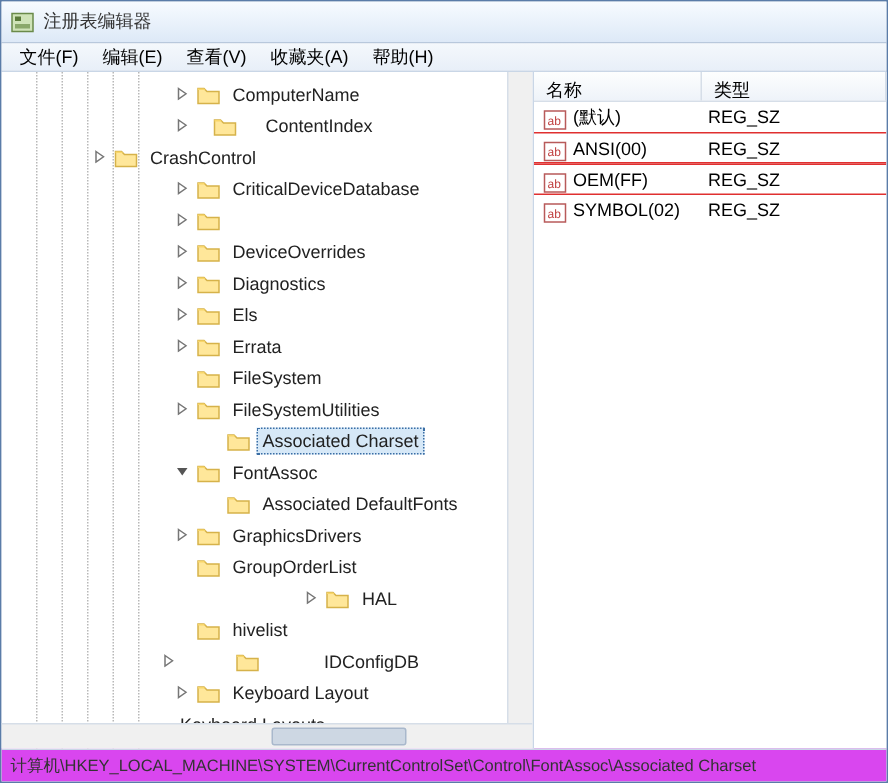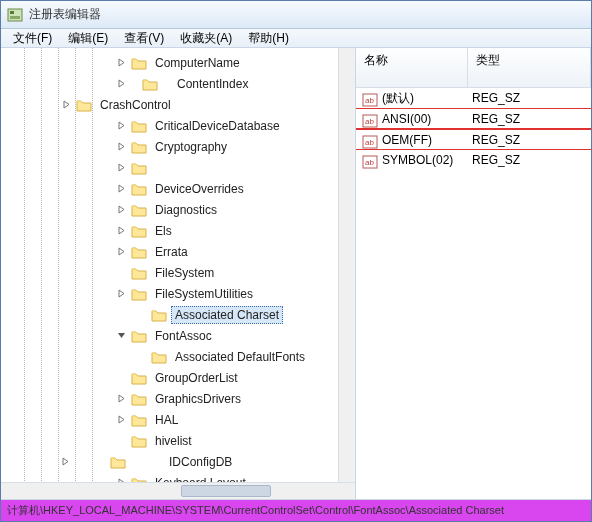--- a/index.html
+++ b/index.html
@@ -13,21 +13,21 @@
 .tree { font-size: 12px; color: #222; padding-top: 4px; }
 .tree-row { display: flex; align-items: center; height: 21px; white-space: nowrap; }
 .tree-row .toggle { width: 11px; height: 11px; margin-right: 4px; display: inline-flex; align-items: center; justify-content: center; }
 .tree-row .toggle svg { width: 9px; height: 9px; }
 .tree-row .folder { width: 16px; height: 14px; margin-right: 4px; }
 .tree-row .label { padding: 1px 3px; border: 1px solid transparent; }
 .tree-row.selected .label { background: #d6e8f7; border: 1px dotted #3a6ea5; }
 .guides { position: absolute; left: 0; top: 0; bottom: 0; pointer-events: none; }
 .guides div { position: absolute; top: 0; bottom: 0; border-left: 1px dotted #b8b8b8; }
 .listpane { flex: 1; display: flex; flex-direction: column; background: #fff; }
-.listheader { height: 40px; display: flex; border-bottom: 1px solid #d6dee8; background: linear-gradient(#fdfefe,#eef3f9); font-size: 12px; }
+.listheader { height: 20px; display: flex; border-bottom: 1px solid #d6dee8; background: linear-gradient(#fdfefe,#eef3f9); font-size: 12px; }
 .listheader div { padding: 4px 8px; border-right: 1px solid #d6dee8; }
 .col-name { width: 112px; }
 .col-type { flex: 1; }
 .listbody { flex: 1; overflow: auto; }
 .list-row { display: flex; align-items: center; height: 20px; font-size: 12px; }
 .list-row .valicon { width: 16px; height: 16px; margin: 4px 4px 0 6px; }
 .list-row .vname { width: 86px; }
 .list-row .vtype { padding-left: 4px; }
 .list-row.hl { border: 1.5px solid #e03030; border-left: none; border-right: none; height: 21px; }
 .statusbar { height: 22px; border-top: 1px solid #c9d6e6; background: #d946ef; font-size: 11px; padding: 3px 6px; white-space: nowrap; overflow: hidden; color: #333; }
@@ -116,32 +116,20 @@
         <div class="tree-row" style="padding-left: 115px;">
           <span class="toggle">
             <svg viewBox="0 0 9 9">
               <path d="M2 1 L7 4.5 L2 8 Z" fill="none" stroke="#777"></path>
             </svg>
           </span>
           <span class="folder"><svg viewBox="0 0 16 14">
               <path d="M1 3 L5 3 L7 5 L15 5 L15 13 L1 13 Z" fill="#ffe79a" stroke="#d6b24a"></path>
               <path d="M1 3 L5 3 L6 4 L1 4 Z" fill="#f8d66a"></path>
             </svg></span>
-          <span class="label">Cryptography</span>
-        </div>
-        <div class="tree-row" style="padding-left: 115px;">
-          <span class="toggle">
-            <svg viewBox="0 0 9 9">
-              <path d="M2 1 L7 4.5 L2 8 Z" fill="none" stroke="#777"></path>
-            </svg>
-          </span>
-          <span class="folder"><svg viewBox="0 0 16 14">
-              <path d="M1 3 L5 3 L7 5 L15 5 L15 13 L1 13 Z" fill="#ffe79a" stroke="#d6b24a"></path>
-              <path d="M1 3 L5 3 L6 4 L1 4 Z" fill="#f8d66a"></path>
-            </svg></span>
         </div>
         <div class="tree-row" style="padding-left: 115px;">
           <span class="toggle">
             <svg viewBox="0 0 9 9">
               <path d="M2 1 L7 4.5 L2 8 Z" fill="none" stroke="#777"></path>
             </svg>
           </span>
           <span class="folder"><svg viewBox="0 0 16 14">
               <path d="M1 3 L5 3 L7 5 L15 5 L15 13 L1 13 Z" fill="#ffe79a" stroke="#d6b24a"></path>
               <path d="M1 3 L5 3 L6 4 L1 4 Z" fill="#f8d66a"></path>
@@ -226,60 +214,60 @@
         </div>
         <div class="tree-row" style="padding-left: 135px;">
           <span class="toggle"></span>
           <span class="folder"><svg viewBox="0 0 16 14">
               <path d="M1 3 L5 3 L7 5 L15 5 L15 13 L1 13 Z" fill="#ffe79a" stroke="#d6b24a"></path>
               <path d="M1 3 L5 3 L6 4 L1 4 Z" fill="#f8d66a"></path>
             </svg></span>
           <span class="label">Associated DefaultFonts</span>
         </div>
         <div class="tree-row" style="padding-left: 115px;">
+          <span class="toggle">
+            <svg viewBox="0 0 9 9">
+              <path d="M2 1 L7 4.5 L2 8 Z" fill="none" stroke="#777"></path>
+            </svg>
+          </span>
+          <span class="folder"><svg viewBox="0 0 16 14">
+              <path d="M1 3 L5 3 L7 5 L15 5 L15 13 L1 13 Z" fill="#ffe79a" stroke="#d6b24a"></path>
+              <path d="M1 3 L5 3 L6 4 L1 4 Z" fill="#f8d66a"></path>
+            </svg></span>
+          <span class="label">GraphicsDrivers</span>
+        </div>
+        <div class="tree-row" style="padding-left: 115px;">
           <span class="toggle"></span>
           <span class="folder"><svg viewBox="0 0 16 14">
               <path d="M1 3 L5 3 L7 5 L15 5 L15 13 L1 13 Z" fill="#ffe79a" stroke="#d6b24a"></path>
               <path d="M1 3 L5 3 L6 4 L1 4 Z" fill="#f8d66a"></path>
             </svg></span>
           <span class="label">GroupOrderList</span>
         </div>
-        <div class="tree-row" style="padding-left: 115px;">
-          <span class="toggle">
-            <svg viewBox="0 0 9 9">
-              <path d="M2 1 L7 4.5 L2 8 Z" fill="none" stroke="#777"></path>
-            </svg>
-          </span>
-          <span class="folder"><svg viewBox="0 0 16 14">
-              <path d="M1 3 L5 3 L7 5 L15 5 L15 13 L1 13 Z" fill="#ffe79a" stroke="#d6b24a"></path>
-              <path d="M1 3 L5 3 L6 4 L1 4 Z" fill="#f8d66a"></path>
-            </svg></span>
-          <span class="label">GraphicsDrivers</span>
-        </div>
-        <div class="tree-row" style="padding-left: 115px;">
+        <div class="tree-row" style="padding-left: 115px; justify-content: center;">
           <span class="toggle">
             <svg viewBox="0 0 9 9">
               <path d="M2 1 L7 4.5 L2 8 Z" fill="none" stroke="#777"></path>
             </svg>
           </span>
           <span class="folder"><svg viewBox="0 0 16 14">
               <path d="M1 3 L5 3 L7 5 L15 5 L15 13 L1 13 Z" fill="#ffe79a" stroke="#d6b24a"></path>
               <path d="M1 3 L5 3 L6 4 L1 4 Z" fill="#f8d66a"></path>
             </svg></span>
           <span class="label">HAL</span>
         </div>
         <div class="tree-row" style="padding-left: 115px;">
           <span class="toggle"></span>
           <span class="folder"><svg viewBox="0 0 16 14">
               <path d="M1 3 L5 3 L7 5 L15 5 L15 13 L1 13 Z" fill="#ffe79a" stroke="#d6b24a"></path>
               <path d="M1 3 L5 3 L6 4 L1 4 Z" fill="#f8d66a"></path>
             </svg></span>
           <span class="label">hivelist</span>
         </div>
-        <div class="tree-row" style="padding-left: 59px; gap: 35px;">
+        <div class="tree-row" style="padding-left: 106px; gap: 35px;">
           <span class="toggle">
             <svg viewBox="0 0 9 9">
               <path d="M2 1 L7 4.5 L2 8 Z" fill="none" stroke="#777"></path>
             </svg>
           </span>
           <span class="folder"><svg viewBox="0 0 16 14">
               <path d="M1 3 L5 3 L7 5 L15 5 L15 13 L1 13 Z" fill="#ffe79a" stroke="#d6b24a"></path>
               <path d="M1 3 L5 3 L6 4 L1 4 Z" fill="#f8d66a"></path>
             </svg></span>
           <span class="label">IDConfigDB</span>

